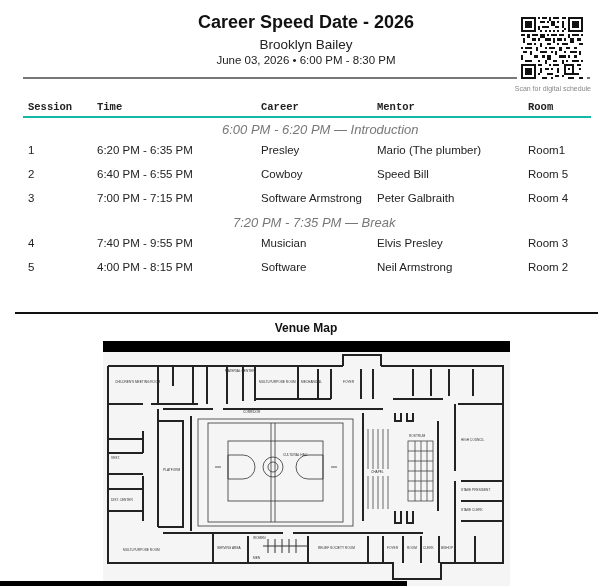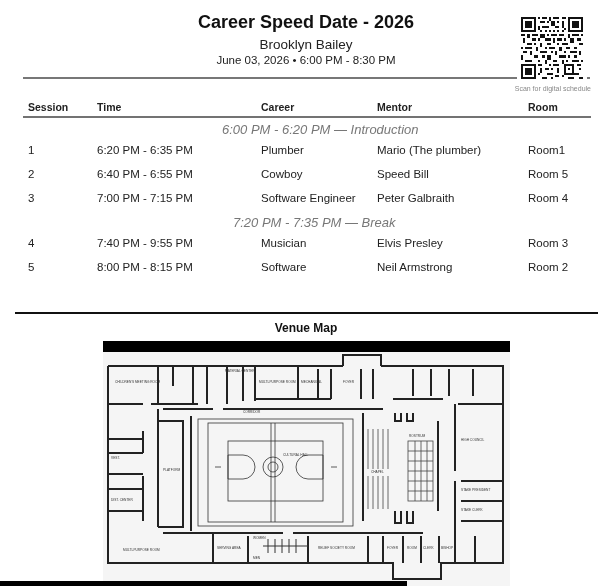--- a/index.html
+++ b/index.html
@@ -34,22 +34,22 @@
     }
     .qr svg { width: 62px; height: 62px; display: block; }
     .qr-caption {
       position: absolute; left: 500px; width: 100px; top: 85px; text-align: right;
       font-size: 7px; color: #888; padding-right: 9px;
     }
 
     
     .schedule { position: absolute; left: 23px; top: 96px; width: 568px; }
     .thead {
-      position: relative; height: 22px; border-bottom: 2px solid #737373;
-      font-size: 10.5px; font-weight: bold; color: #222;
+      position: relative; height: 22px; border-bottom: 2px solid #14b8a6;
+      font-size: 10.5px; font-weight: bold; color: #222; font-family: Liberation Mono, monospace;
     }
     .thead span { position: absolute; top: 5px; }
     .row { position: relative; height: 24px; font-size: 11.5px; color: #222; }
     .row span { position: absolute; top: 5px; white-space: nowrap; }
     .c-session { left: 5px; }
     .c-time { left: 74px; }
     .c-career { left: 214px; margin-left: 24px; }
     .c-mentor { left: 354px; }
     .c-room { left: 505px; }
     .break-row {
@@ -223,53 +223,53 @@
       <span class="c-room">Room</span>
     </div>
 
     <div class="break-row">
       <span style="left:199px">6:00 PM - 6:20 PM — Introduction</span>
     </div>
 
     <div class="row">
       <span class="c-session">1</span>
       <span class="c-time">6:20 PM - 6:35 PM</span>
-      <span class="c-career">Plumber</span>
+      <span class="c-career">Presley</span>
       <span class="c-mentor">Mario (The plumber)</span>
       <span class="c-room">Room1</span>
     </div>
     <div class="row">
       <span class="c-session">2</span>
       <span class="c-time">6:40 PM - 6:55 PM</span>
       <span class="c-career">Cowboy</span>
       <span class="c-mentor">Speed Bill</span>
       <span class="c-room">Room 5</span>
     </div>
     <div class="row">
       <span class="c-session">3</span>
       <span class="c-time">7:00 PM - 7:15 PM</span>
-      <span class="c-career">Software Engineer</span>
+      <span class="c-career">Software Armstrong</span>
       <span class="c-mentor">Peter Galbraith</span>
       <span class="c-room">Room 4</span>
     </div>
 
     <div class="break-row">
       <span style="left:210px">7:20 PM - 7:35 PM — Break</span>
     </div>
 
     <div class="row">
       <span class="c-session">4</span>
       <span class="c-time">7:40 PM - 9:55 PM</span>
       <span class="c-career">Musician</span>
       <span class="c-mentor">Elvis Presley</span>
       <span class="c-room">Room 3</span>
     </div>
     <div class="row">
       <span class="c-session">5</span>
-      <span class="c-time">8:00 PM - 8:15 PM</span>
+      <span class="c-time">4:00 PM - 8:15 PM</span>
       <span class="c-career">Software</span>
       <span class="c-mentor">Neil Armstrong</span>
       <span class="c-room">Room 2</span>
     </div>
 
   </div>
 
   <div class="section-rule"></div>
 
   <div class="map-title">Venue Map</div>

